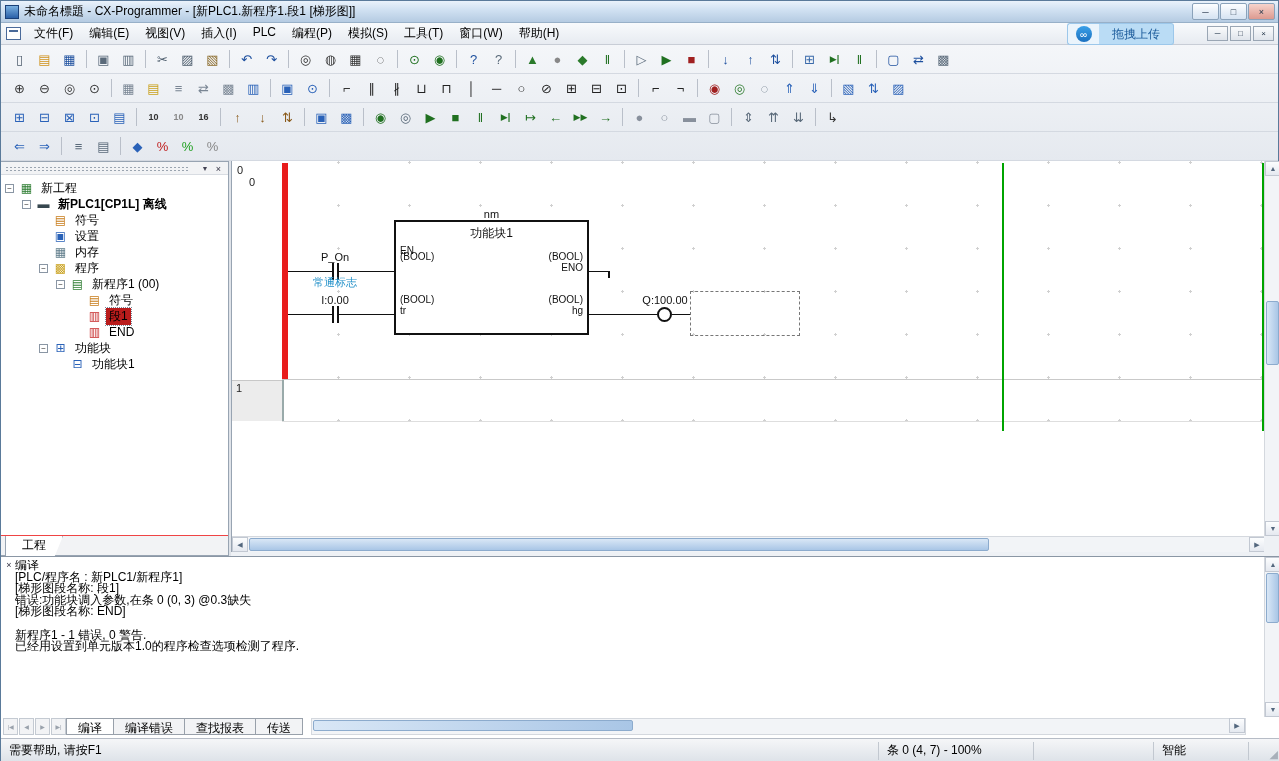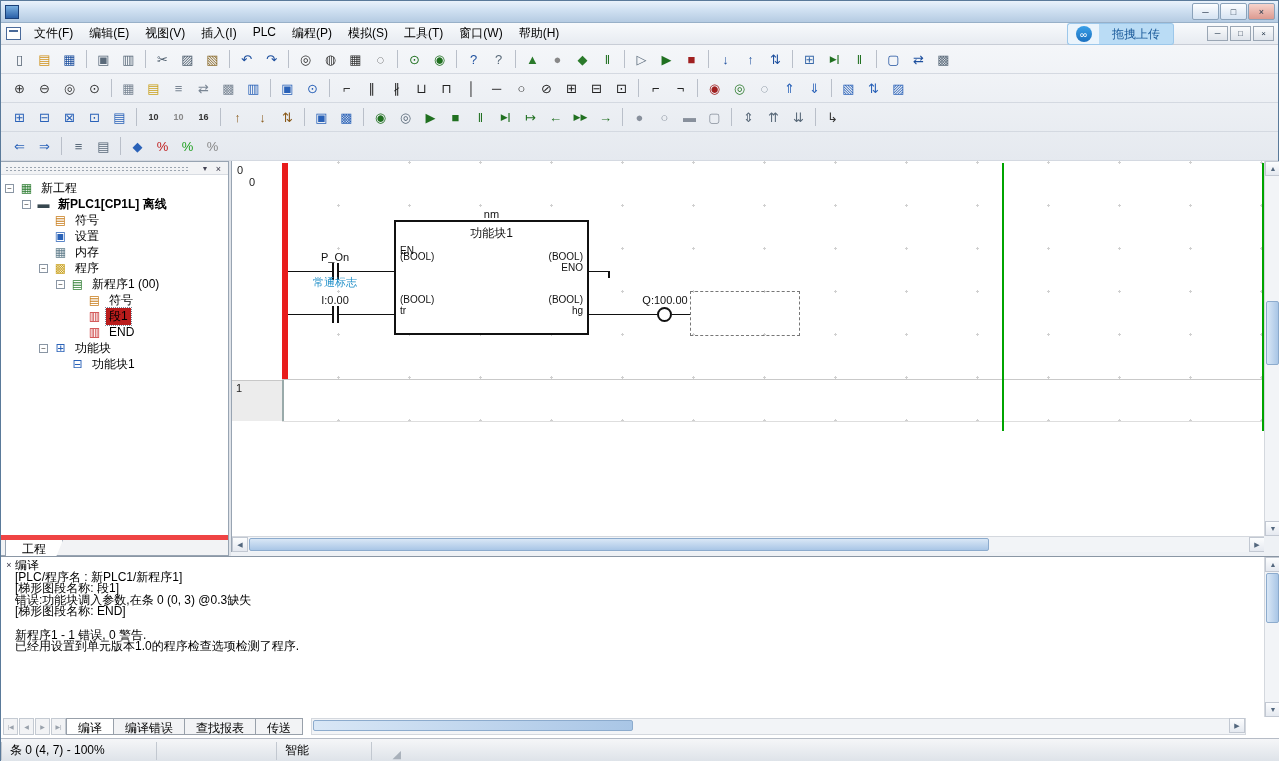--- a/index.html
+++ b/index.html
@@ -37,21 +37,21 @@
 .grip-dots{position:absolute;left:4px;right:40px;top:4px;height:6px;background-image:radial-gradient(#9aa4b0 1px,transparent 1.2px);background-size:4px 3px}
 .tree-drop{position:absolute;right:17px;top:1px;width:12px;height:11px;font-size:7px;color:#445;display:flex;align-items:center;justify-content:center}
 .tree-close{position:absolute;right:3px;top:1px;width:13px;height:11px;font-size:9px;display:flex;align-items:center;justify-content:center;color:#334}
 .tree-body{position:absolute;top:13px;bottom:20px;left:0;right:0;overflow:hidden;padding-top:5px}
 .tree-row{display:flex;align-items:center;height:16px;white-space:nowrap}
 .tree-exp{width:9px;height:9px;border:1px solid #8a96a4;background:#fff;color:#333;font-size:8px;line-height:7px;text-align:center;margin-right:5px;flex:none}
 .tree-spc{width:14px;flex:none}
 .tree-ic{width:15px;margin-right:4px;font-size:12px;text-align:center;flex:none}
 .tree-label{padding:0 3px}
 .tree-label.selected{background:#b91c1c;outline:1px dotted #76879a}
-.tree-tabstrip{position:absolute;left:0;bottom:0;width:100%;height:20px;background:#f2f3f5;border-top:5px solid #ef4444;display:flex;align-items:flex-start;padding-left:4px}
+.tree-tabstrip{position:absolute;left:0;bottom:0;width:100%;height:20px;background:#f2f3f5;border-top:1px solid #ef4444;display:flex;align-items:flex-start;padding-left:4px}
 .tree-tab{padding:1px 16px 3px;background:#fff;border:1px solid #98a4b2;border-top:none;clip-path:polygon(0 0,100% 0,calc(100% - 9px) 100%,0 100%)}
 
 .editor{position:absolute;left:230px;top:0;width:1049px;height:391px;background:#fff;border-left:1px solid #98a4b2}
 .ed-content{position:absolute;left:0;top:0;width:1033px;height:375px;overflow:hidden;background:#fff}
 .ed-grid{position:absolute;left:50px;top:0;width:983px;height:260px;background-image:radial-gradient(circle,#b6b6b6 1px,transparent 1.4px);background-size:71px 43px;background-position:21px 23px;opacity:.65}
 .redbar{position:absolute;left:50px;top:2px;width:6px;height:216px;background:#e81c1c}
 .wire{position:absolute;height:1px;background:#111}
 .vbar{position:absolute;width:2px;background:#111}
 .rnum{position:absolute;font-size:11px;color:#222}
 .fb-box{position:absolute;left:162px;top:59px;width:195px;height:115px;border:2px solid #111;background:#fff}
@@ -88,20 +88,21 @@
 .status-help{flex:1;padding-left:8px}
 .st-grip{width:18px;height:100%;color:#a8b0ba;font-size:11px;display:flex;align-items:flex-end;justify-content:flex-end;padding:0 2px 1px 0}
 </style>
 </head>
 <body>
 
 <div class="app">
 
   <div class="titlebar">
     <span class="app-icon"></span>
+    <span class="title-text">未命名標題 - CX-Programmer - [新PLC1.新程序1.段1 [梯形图]]</span>
     <span class="win-btns">
         <span class="win-btn">─</span>
         <span class="win-btn">□</span>
         <span class="win-btn close">×</span>
       </span>
   </div>
 
   <div class="menubar">
     <span class="mdi-icon"></span>
     <span style="display:flex">
@@ -448,20 +449,21 @@
           <span class="otab">传送</span>
         </span>
       <div class="out-sbh">
         <div class="sb-thumb" style="top:1px;height:11px;left:1px;width:320px"></div>
         <span class="sb-btn" style="right:0;top:-1px;height:15px">▶</span>
       </div>
     </div>
   </div>
 
   <div class="statusbar">
+    <span class="status-help">需要帮助, 请按F1</span>
     <span class="st-sec" style="width:155px">条 0 (4, 7) - 100%</span>
     <span class="st-sec" style="width:120px"></span>
     <span class="st-sec" style="width:95px">智能</span>
     <span class="st-sec" style="width:14px;padding:0"></span>
     <span class="st-grip">◢</span>
   </div>
 
 </div>
 
 </body></html>

